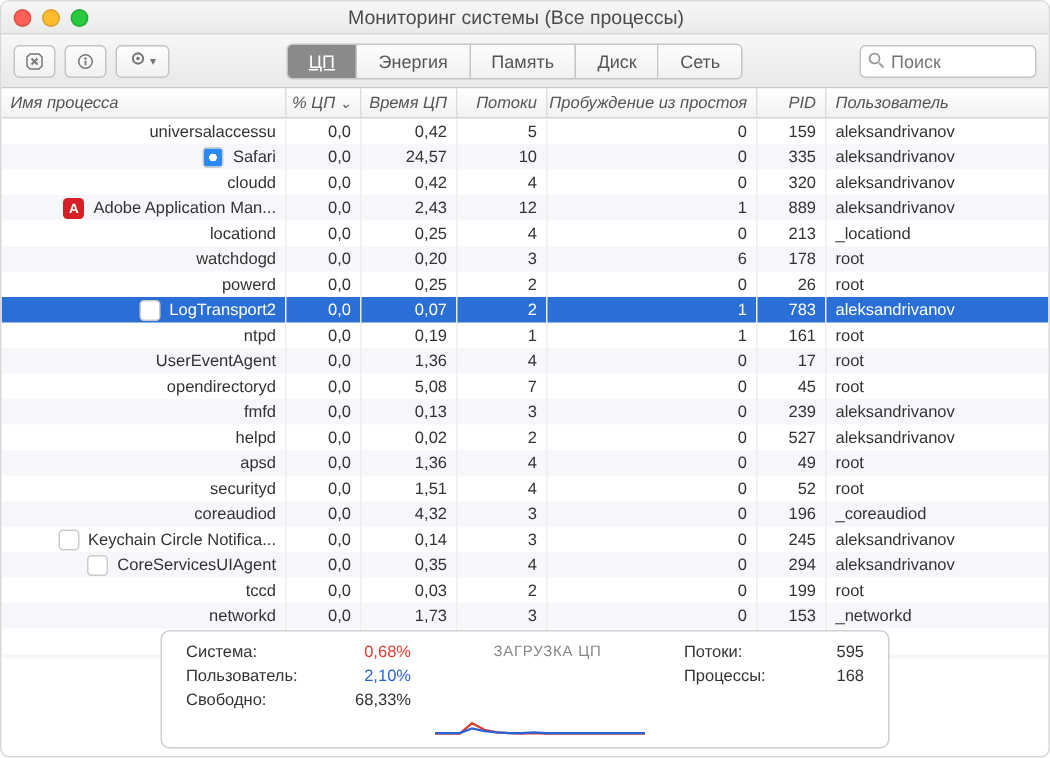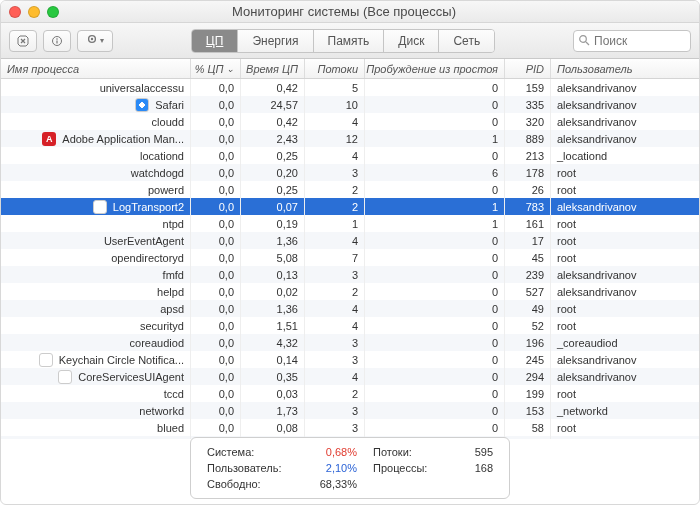--- a/index.html
+++ b/index.html
@@ -398,20 +398,29 @@
         </div>
       <div class="fs-row">
           <span>Пользователь:</span>
           <span class="blue">2,10%</span>
         </div>
       <div class="fs-row">
           <span>Свободно:</span>
           <span>68,33%</span>
         </div>
     </div>
+    <div class="fs" style="min-width:150px;">
+      <div class="fs-title">ЗАГРУЗКА ЦП</div>
+      <div class="chart-area">
+        <svg id="chart-svg" width="140" height="44" viewBox="0 0 140 44">
+            <polyline points="0.0,43.1 8.2,43.1 16.5,43.1 24.7,36.1 32.9,40.5 41.2,42.2 49.4,42.7 57.6,43.1 65.9,42.7 74.1,43.1 82.4,43.1 90.6,43.1 98.8,43.1 107.1,43.1 115.3,43.1 123.5,43.1 131.8,43.1 140.0,43.1" fill="none" stroke="#e03b2f" stroke-width="1.5"></polyline>
+            <polyline points="0.0,42.7 8.2,42.7 16.5,42.7 24.7,39.6 32.9,41.4 41.2,42.2 49.4,42.7 57.6,42.7 65.9,42.2 74.1,42.7 82.4,42.7 90.6,42.7 98.8,42.7 107.1,42.7 115.3,42.7 123.5,42.7 131.8,42.7 140.0,42.7" fill="none" stroke="#2b63d6" stroke-width="1.5"></polyline>
+          </svg>
+      </div>
+    </div>
     <div class="fs" style="min-width:120px;">
       <div class="fs-row">
           <span>Потоки:</span>
           <span>595</span>
         </div>
       <div class="fs-row">
           <span>Процессы:</span>
           <span>168</span>
         </div>
     </div>

